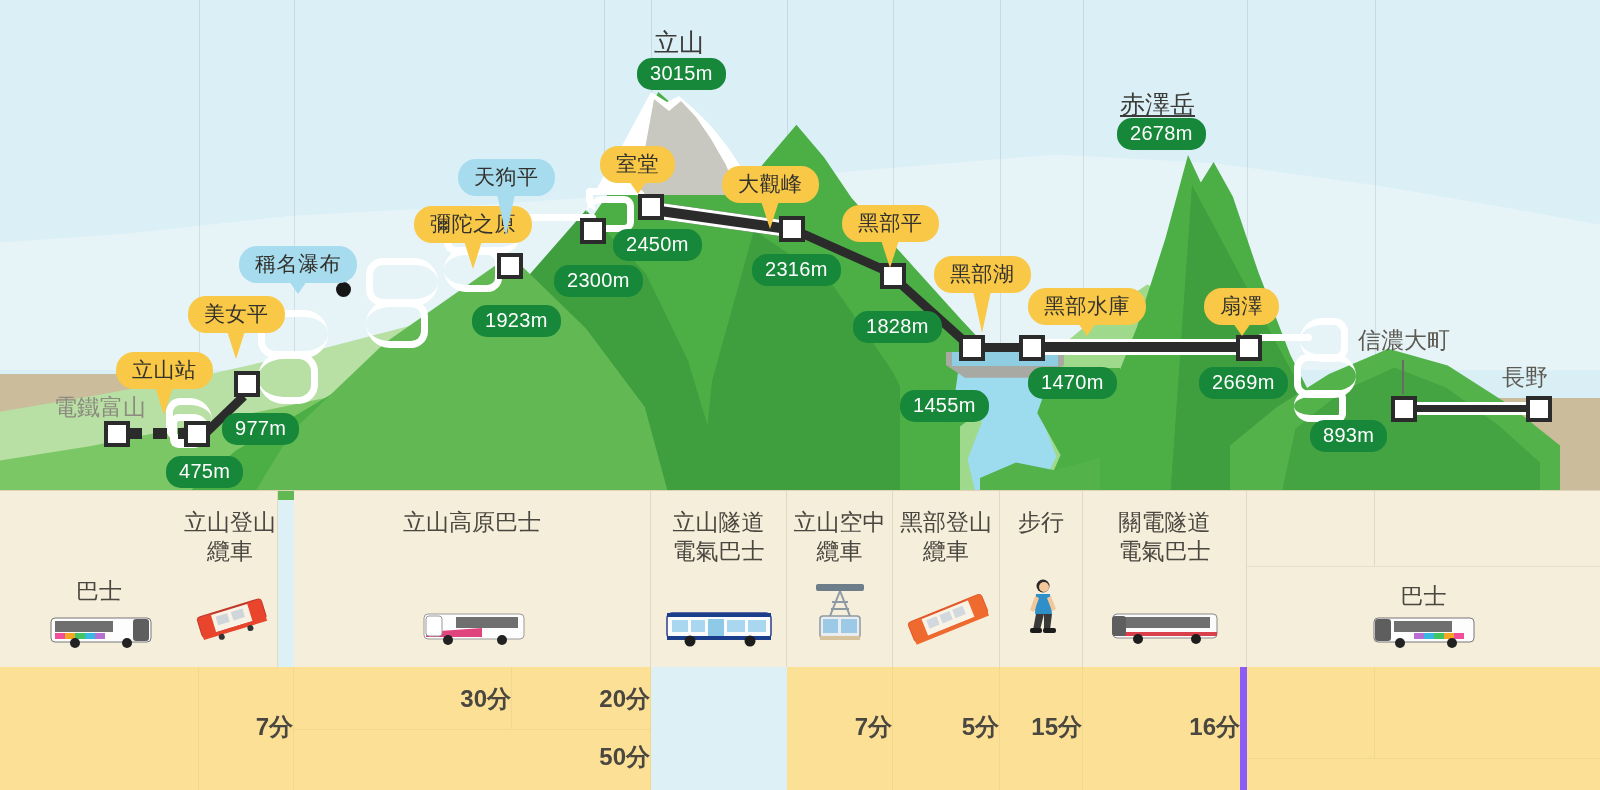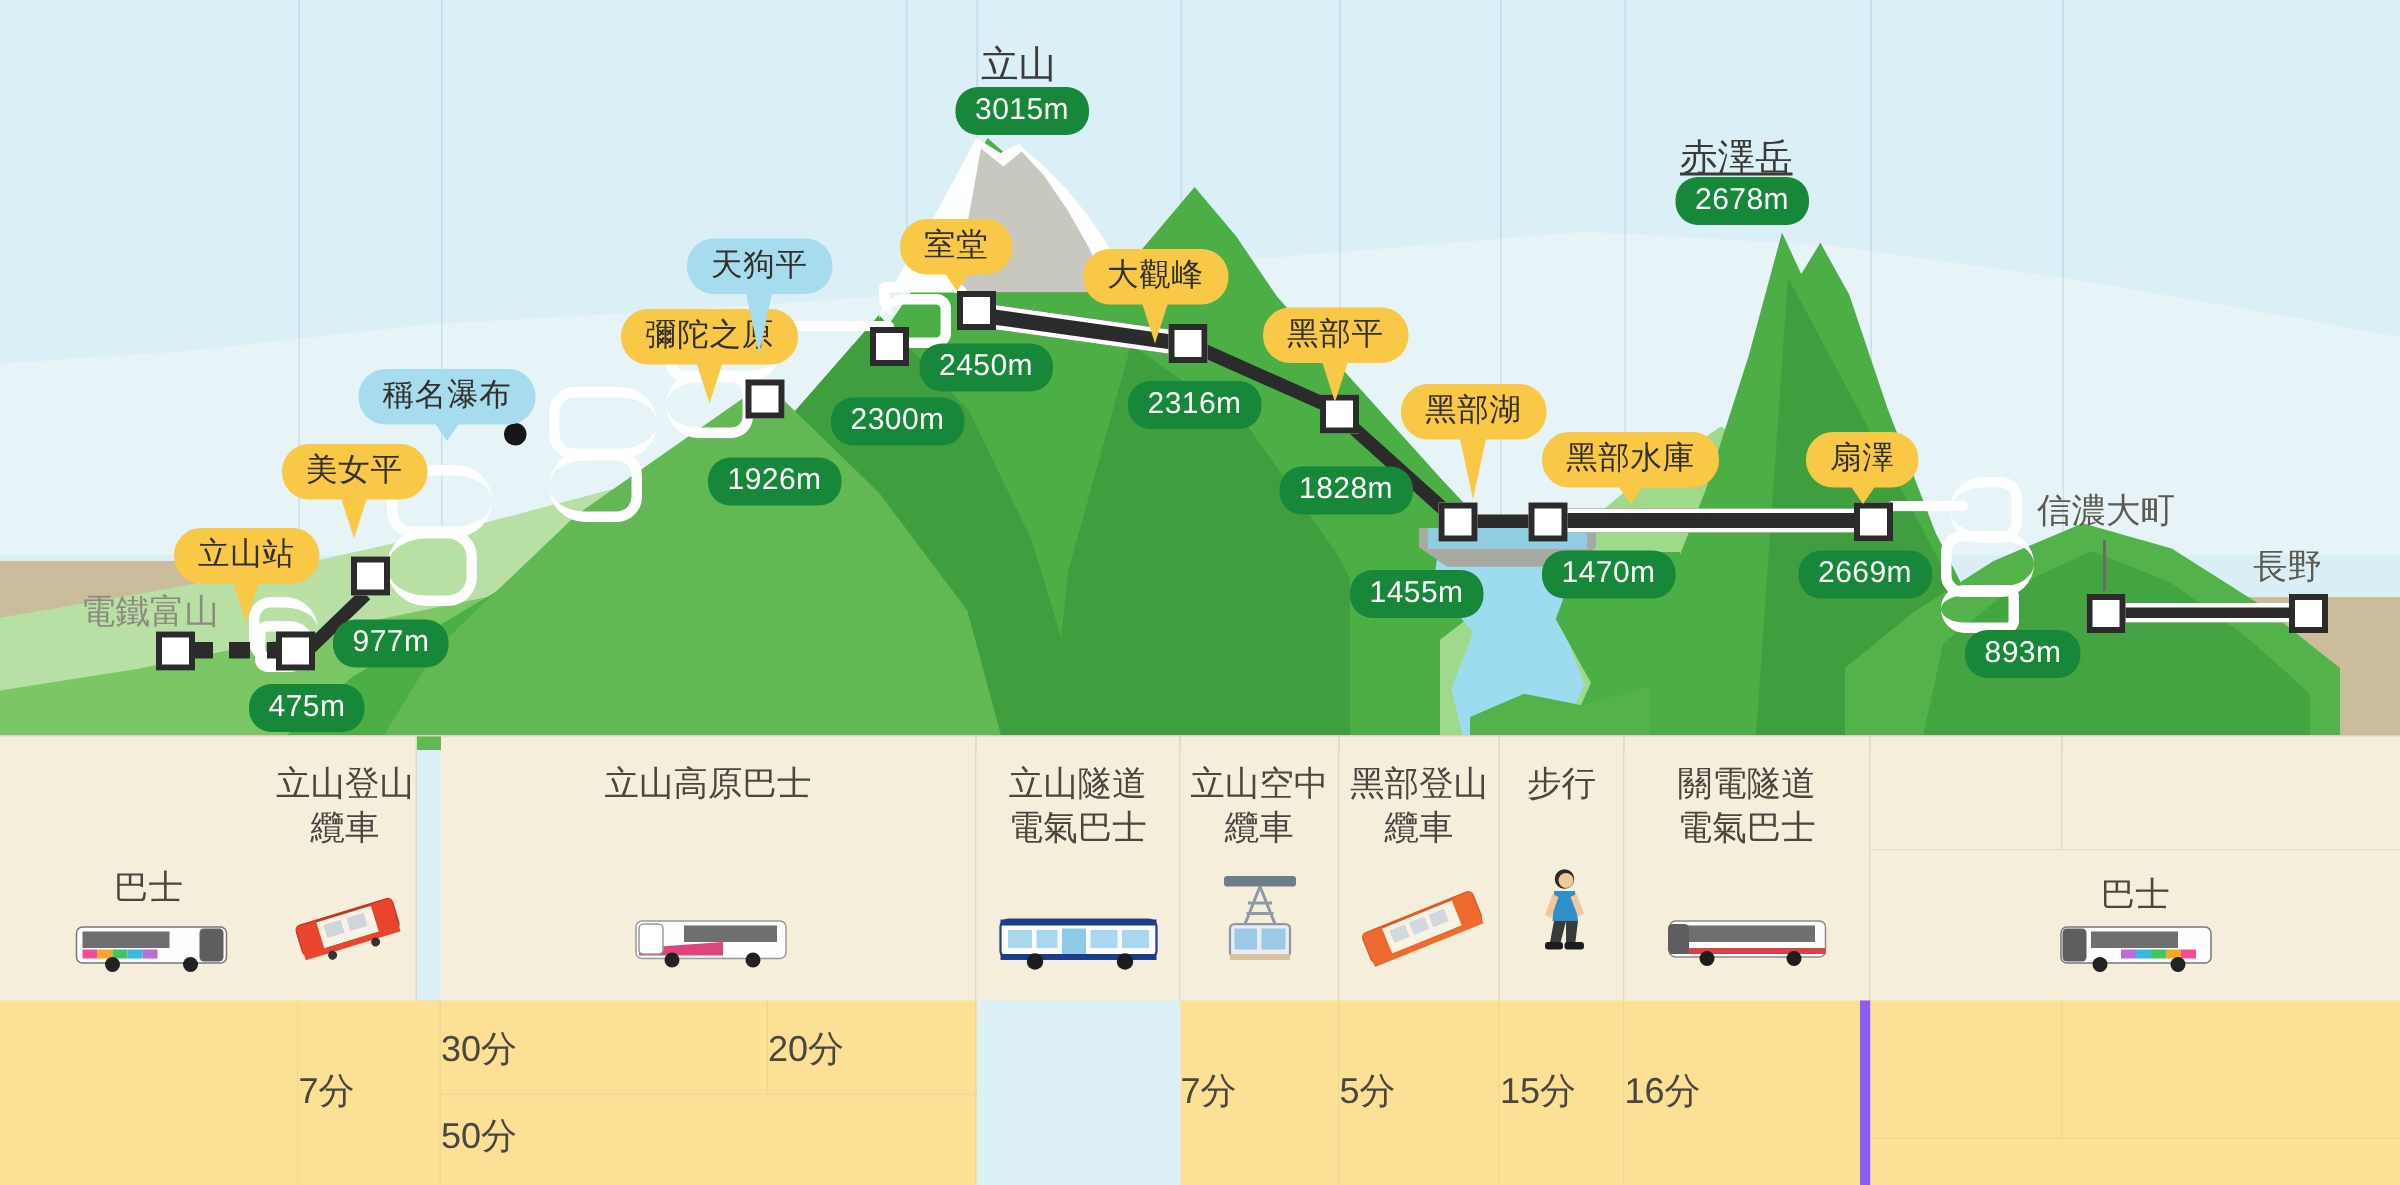--- a/index.html
+++ b/index.html
@@ -50,21 +50,21 @@
      background:repeating-linear-gradient(to right,#2b2b2b 0 14px,transparent 14px 25px); }
   .road { position:absolute; border:7px solid #fff; border-radius:40px; background:transparent; }
 
   
   #table { position:absolute; left:0; top:490px; width:1600px; height:300px; }
   .cell { position:absolute; border-right:1px solid #e2d9c4; }
   .beige { background:#f5eeda; }
   .yellow{ background:#fbe096; }
   .cellLabel { position:absolute; width:100%; text-align:center; font-size:23px;
                color:#4a4741; line-height:1.28; }
-  .cellTime  { position:absolute; width:100%; text-align:left; font-size:24px; color:#4a4741; }
+  .cellTime  { position:absolute; width:100%; text-align:right; font-size:24px; color:#4a4741;font-weight:bold; }
   .hsep { position:absolute; height:1px; background:#e8dfca; }
 
   
   .veh { position:absolute; }
 </style>
 </head>
 <body>
 
 <div id="stage">
 
@@ -199,21 +199,21 @@
     <div class="tag amber" style="left:188px;top:296px;">
       <span>美女平</span>
       <span class="nub tall"></span>
     </div>
     <div class="elev" style="left:222px;top:413px;">977m</div>
 
     <div class="tag amber" style="left:414px;top:206px;">
       <span>彌陀之原</span>
       <span class="nub tall"></span>
     </div>
-    <div class="elev" style="left:472px;top:305px;">1926m</div>
+    <div class="elev" style="left:472px;top:305px;">1923m</div>
 
     <div class="tag blue" style="left:458px;top:159px;">
       <span>天狗平</span>
       <span class="nub xtall"></span>
     </div>
     <div class="elev" style="left:554px;top:265px;">2300m</div>
 
     <div class="tag amber" style="left:600px;top:146px;">
       <span>室堂</span>
       <span class="nub"></span>
@@ -229,21 +229,21 @@
     <div class="tag amber" style="left:842px;top:205px;">
       <span>黑部平</span>
       <span class="nub tall"></span>
     </div>
     <div class="elev" style="left:853px;top:311px;">1828m</div>
 
     <div class="tag amber" style="left:934px;top:256px;">
       <span>黑部湖</span>
       <span class="nub xtall"></span>
     </div>
-    <div class="elev" style="left:900px;top:380px;">1455m</div>
+    <div class="elev" style="left:900px;top:390px;">1455m</div>
 
     <div class="tag amber" style="left:1028px;top:288px;">
       <span>黑部水庫</span>
       <span class="nub"></span>
     </div>
     <div class="elev" style="left:1028px;top:367px;">1470m</div>
 
     <div class="tag amber" style="left:1204px;top:288px;">
       <span>扇澤</span>
       <span class="nub"></span>

